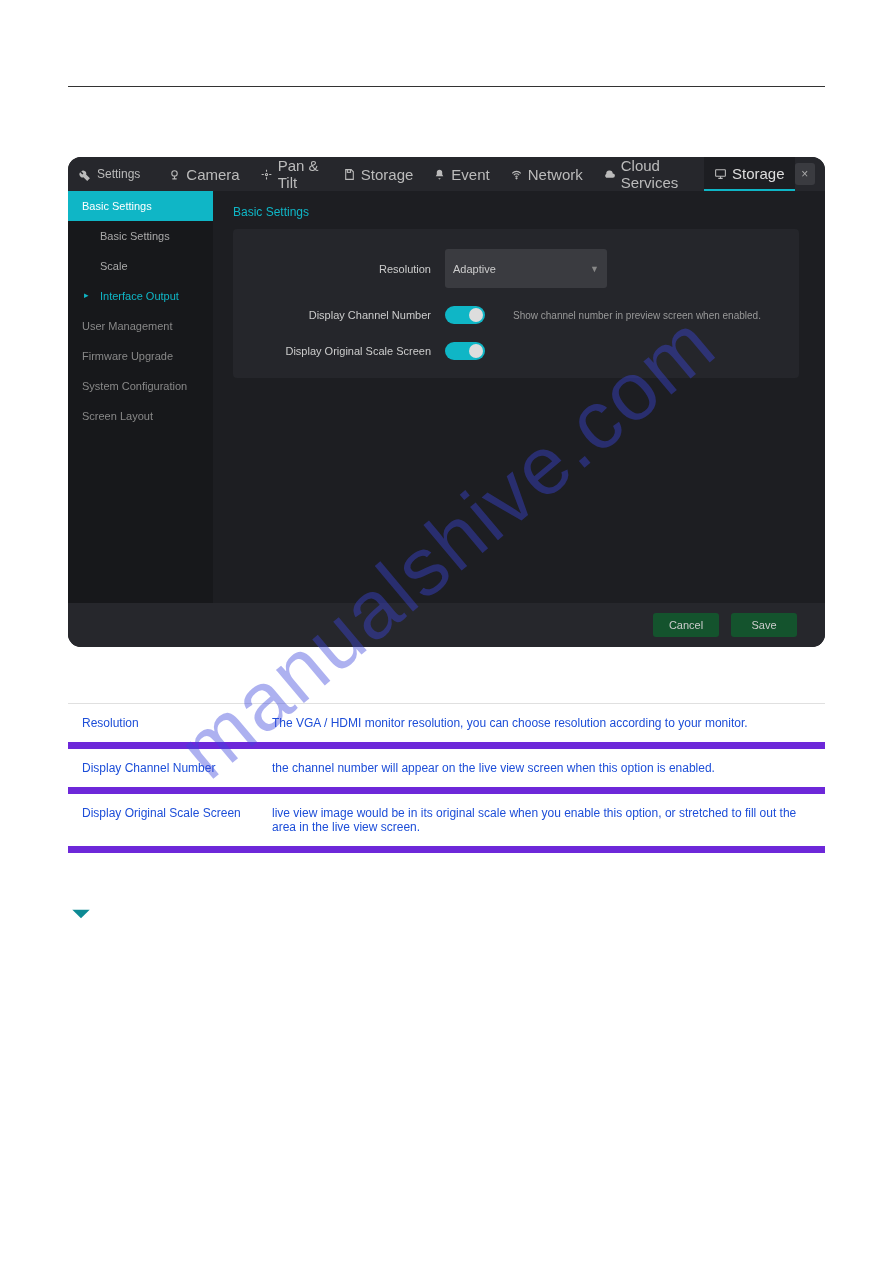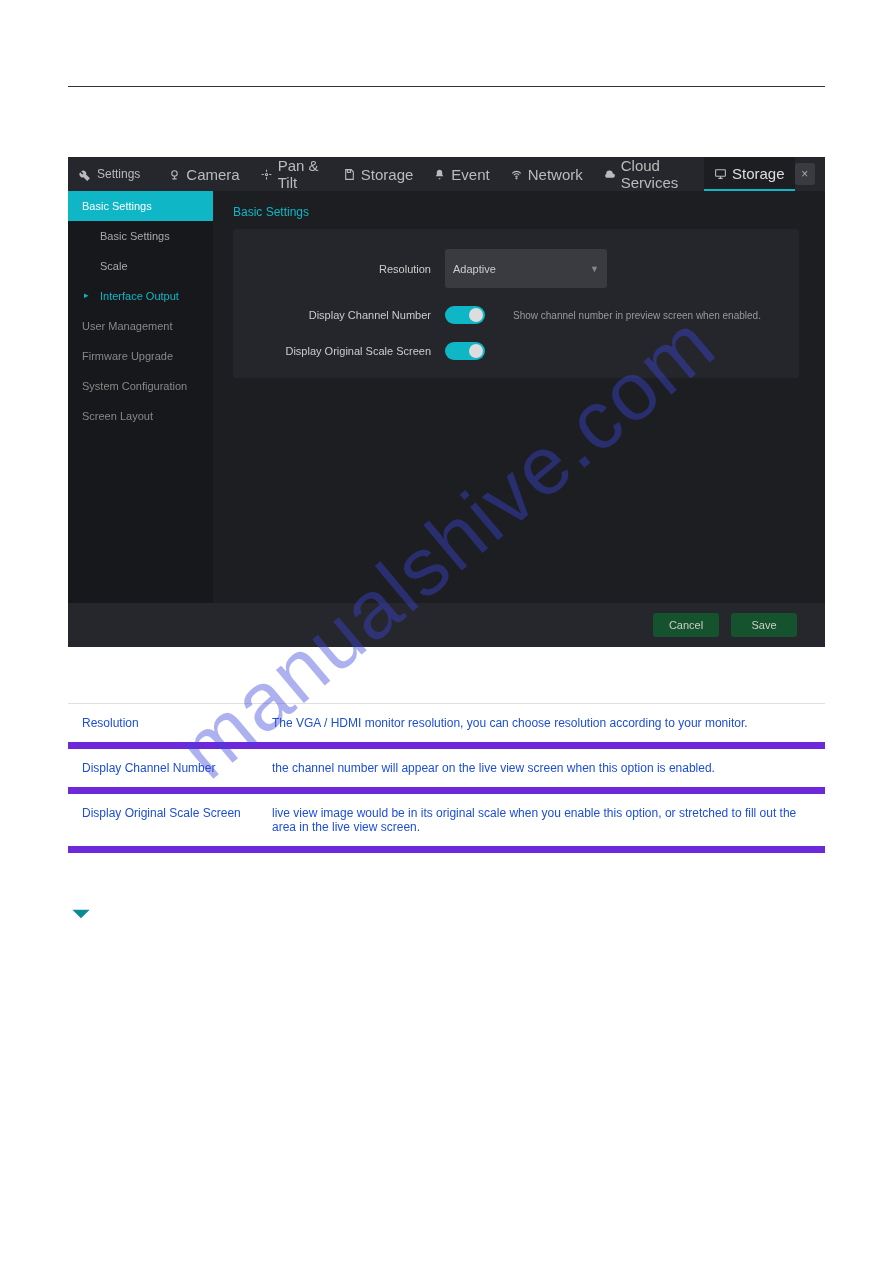--- a/index.html
+++ b/index.html
@@ -1,21 +1,21 @@
 <!DOCTYPE html>
 <html><head>
 <meta charset="utf-8">
 <style>
   * { box-sizing: border-box; margin: 0; padding: 0; }
   body { font-family: Arial, sans-serif; background: #fff; width: 893px; }
   .page { padding: 40px 68px 60px 68px; position: relative; }
   .hr-top { border: none; border-top: 1px solid #333; margin: 46px 0 70px 0; }
 
   
-  .win { background: #1d1e22; border-radius: 0; overflow: hidden; color: #ccc; font-size: 12px; position: relative; }
+  .win { background: #1d1e22; border-radius: 13px; overflow: hidden; color: #ccc; font-size: 12px; position: relative; }
   .topbar { display: flex; align-items: center; height: 34px; background: #26272c; padding: 0 10px; }
   .topbar-left { display: flex; align-items: center; gap: 6px; margin-right: 18px; color: #bbb; }
   .tabs { display: flex; align-items: stretch; height: 34px; }
   .tab { display: flex; align-items: center; gap: 5px; padding: 0 10px; color: #bbb; cursor: pointer; font-size: 15px; }
   .tab.active { background: #1d1e22; border-bottom: 2px solid #0fb6c6; color: #ddd; }
   .close-btn { margin-left: auto; width: 22px; height: 22px; background: #3a3b40; border-radius: 3px; display: flex; align-items: center; justify-content: center; color: #aaa; cursor: pointer; }
   .body { display: flex; min-height: 412px; }
   .sidebar { width: 145px; background: #17181b; }
   .side-sec { padding: 9px 14px; color: #888; font-size: 11px; cursor: pointer; }
   .side-sec.active-head { background: #0fb6c6; color: #fff; }

